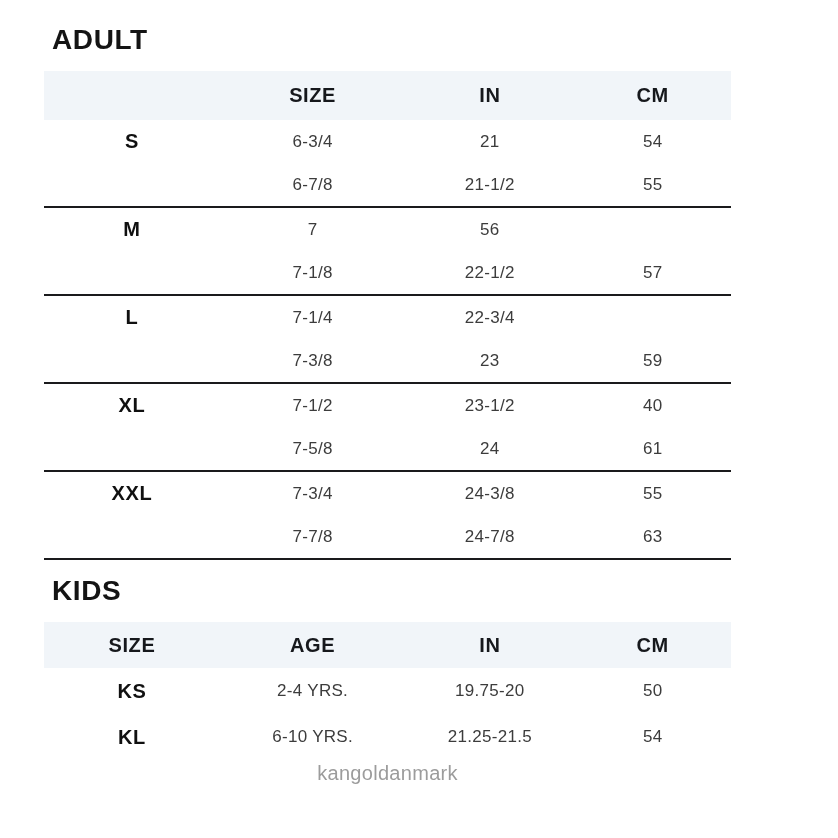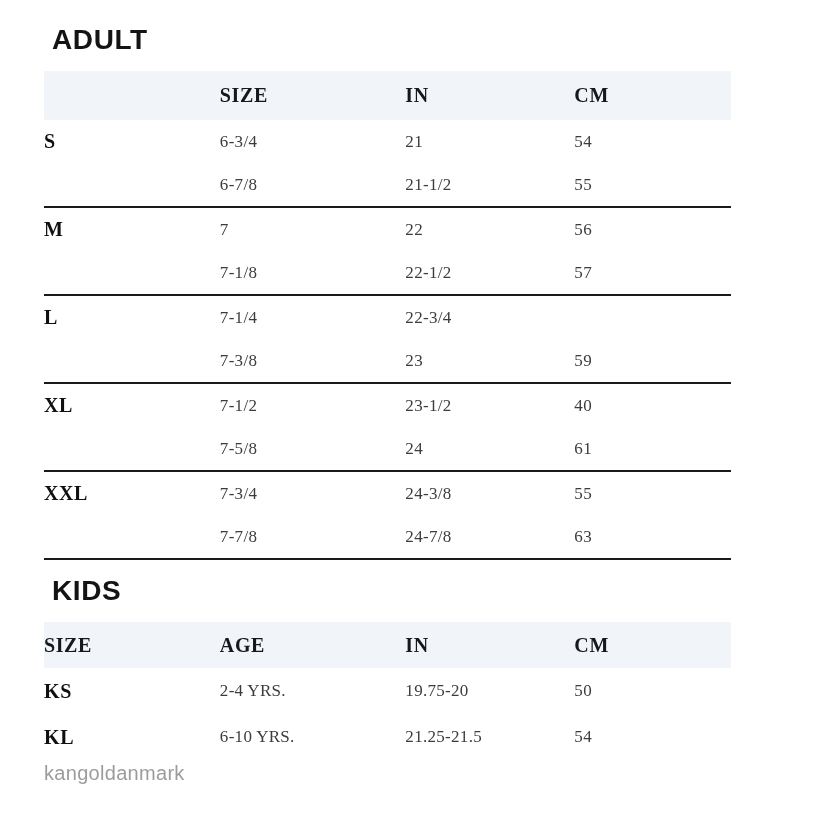--- a/index.html
+++ b/index.html
@@ -20,21 +20,21 @@
     color: #141414;
     letter-spacing: 0.6px;
     margin: 0 0 15px 8px;
     line-height: 32px;
   }
 
   .grid-row {
     display: grid;
     grid-template-columns: 25.6% 27% 24.6% 22.8%;
     align-items: center;
-    font-family: Liberation Serif, serif;
+    text-align: center;
   }
 
   .thead {
     background: #f1f5f9;
     height: 49px;
     font-size: 20px;
     font-weight: 700;
     color: #16181c;
     letter-spacing: 0.6px;
   }
@@ -56,20 +56,21 @@
     font-weight: 700;
     color: #101010;
     letter-spacing: 0.6px;
   }
 
   .group { border-bottom: 2px solid #1a1a1c; }
 
   .kids-section { margin-top: 15px; }
 
   .footer {
+    text-align: center;
     font-size: 20px;
     color: #9c9c9c;
     margin-top: 2px;
     letter-spacing: 0.3px;
   }
 </style>
 </head>
 <body>
 
 <div class="page">
@@ -96,21 +97,20 @@
         <div class="value-cell">6-7/8</div>
         <div class="value-cell">21-1/2</div>
         <div class="value-cell">55</div>
       </div>
     </div>
 
     <div class="group">
       <div class="grid-row data-row">
         <div class="label-cell">M</div>
         <div class="value-cell">7</div>
-        <div class="value-cell">22</div>
         <div class="value-cell">56</div>
       </div>
       <div class="grid-row data-row">
         <div class="label-cell"></div>
         <div class="value-cell">7-1/8</div>
         <div class="value-cell">22-1/2</div>
         <div class="value-cell">57</div>
       </div>
     </div>
 

